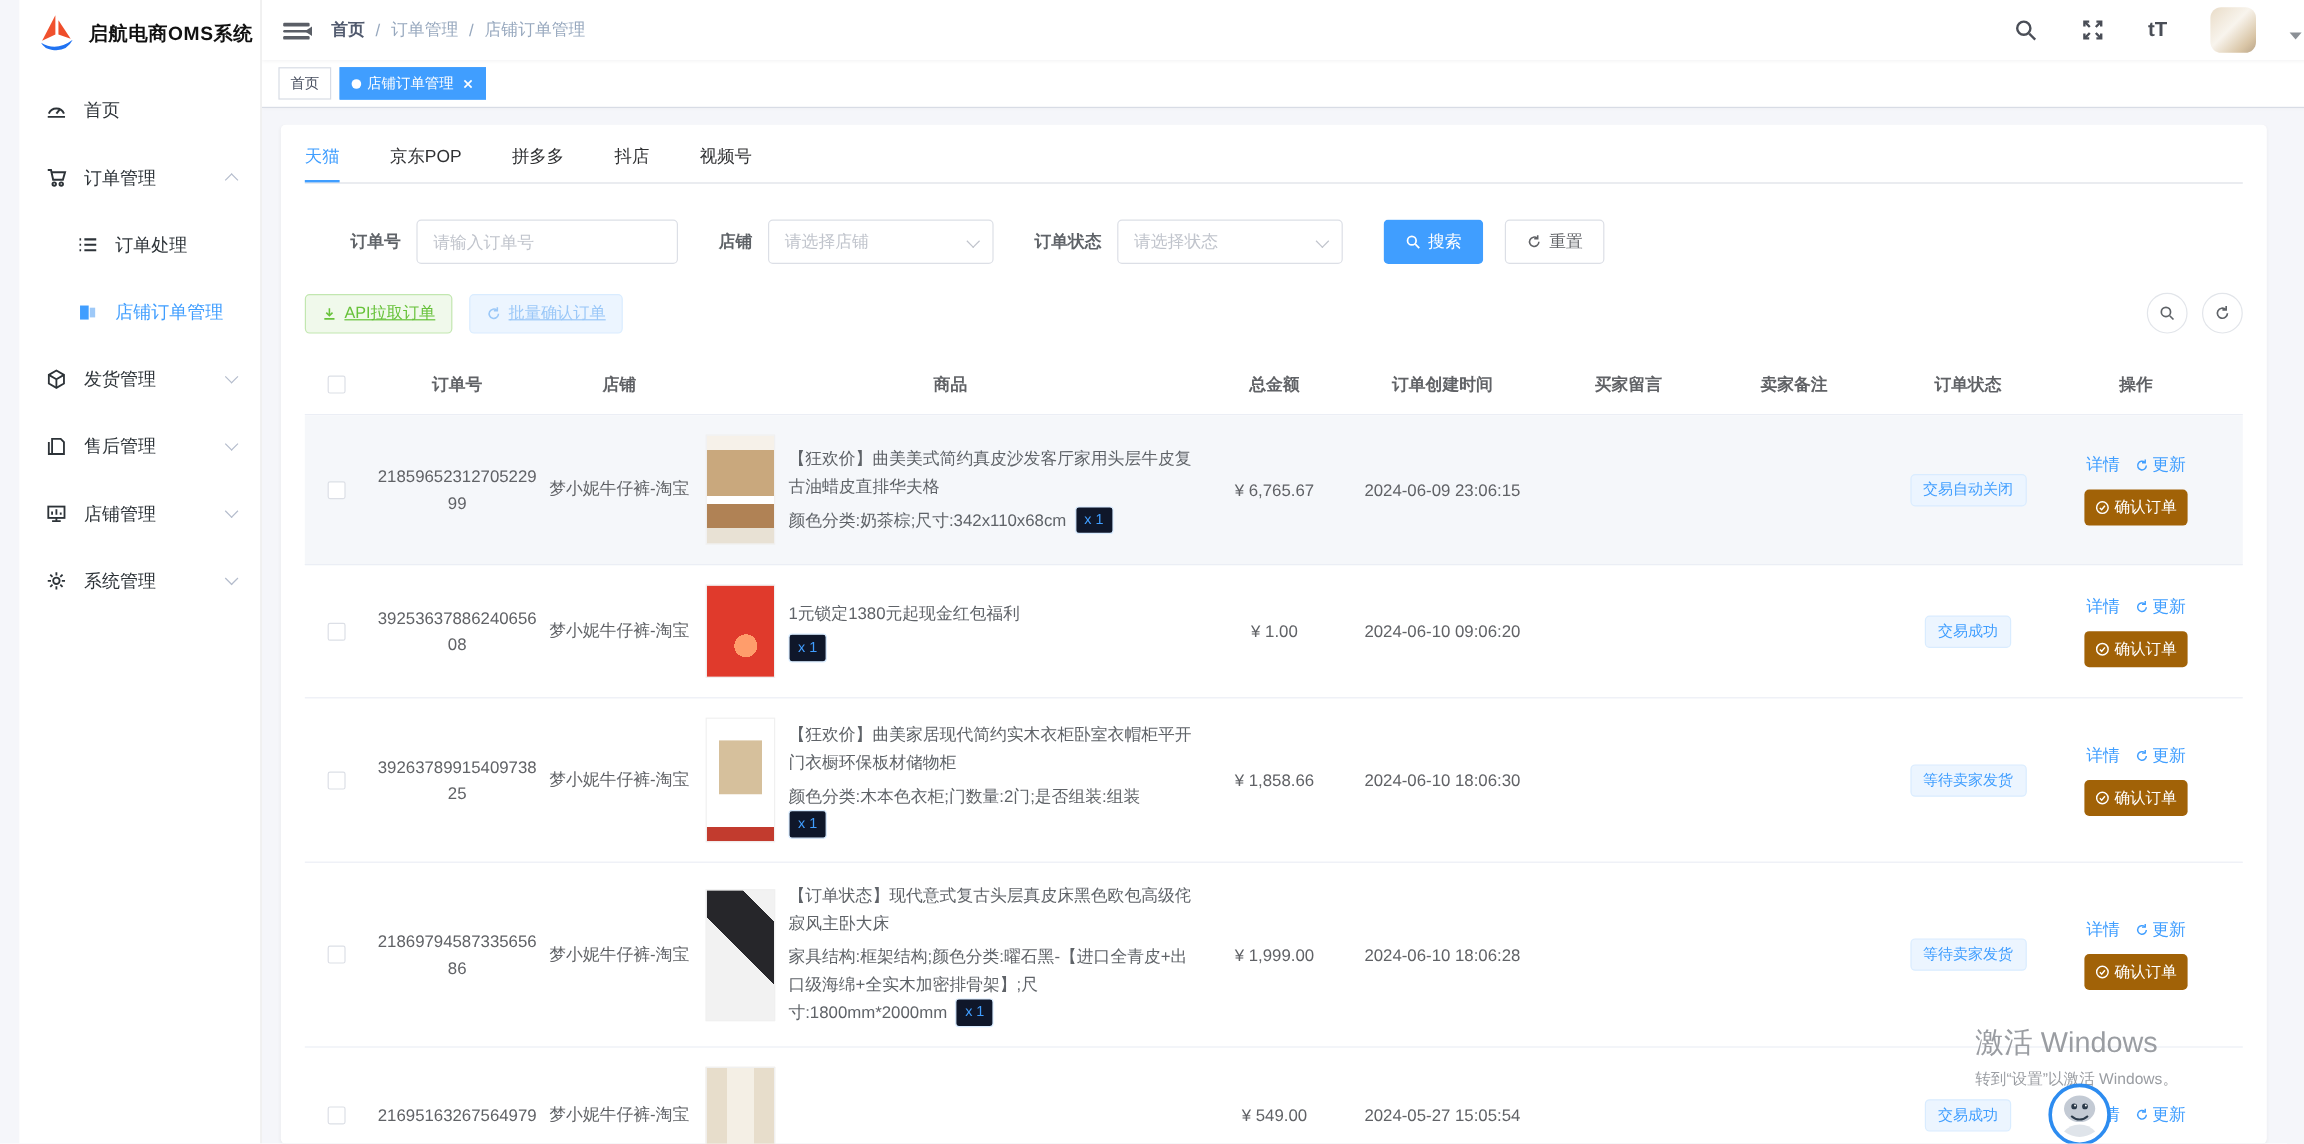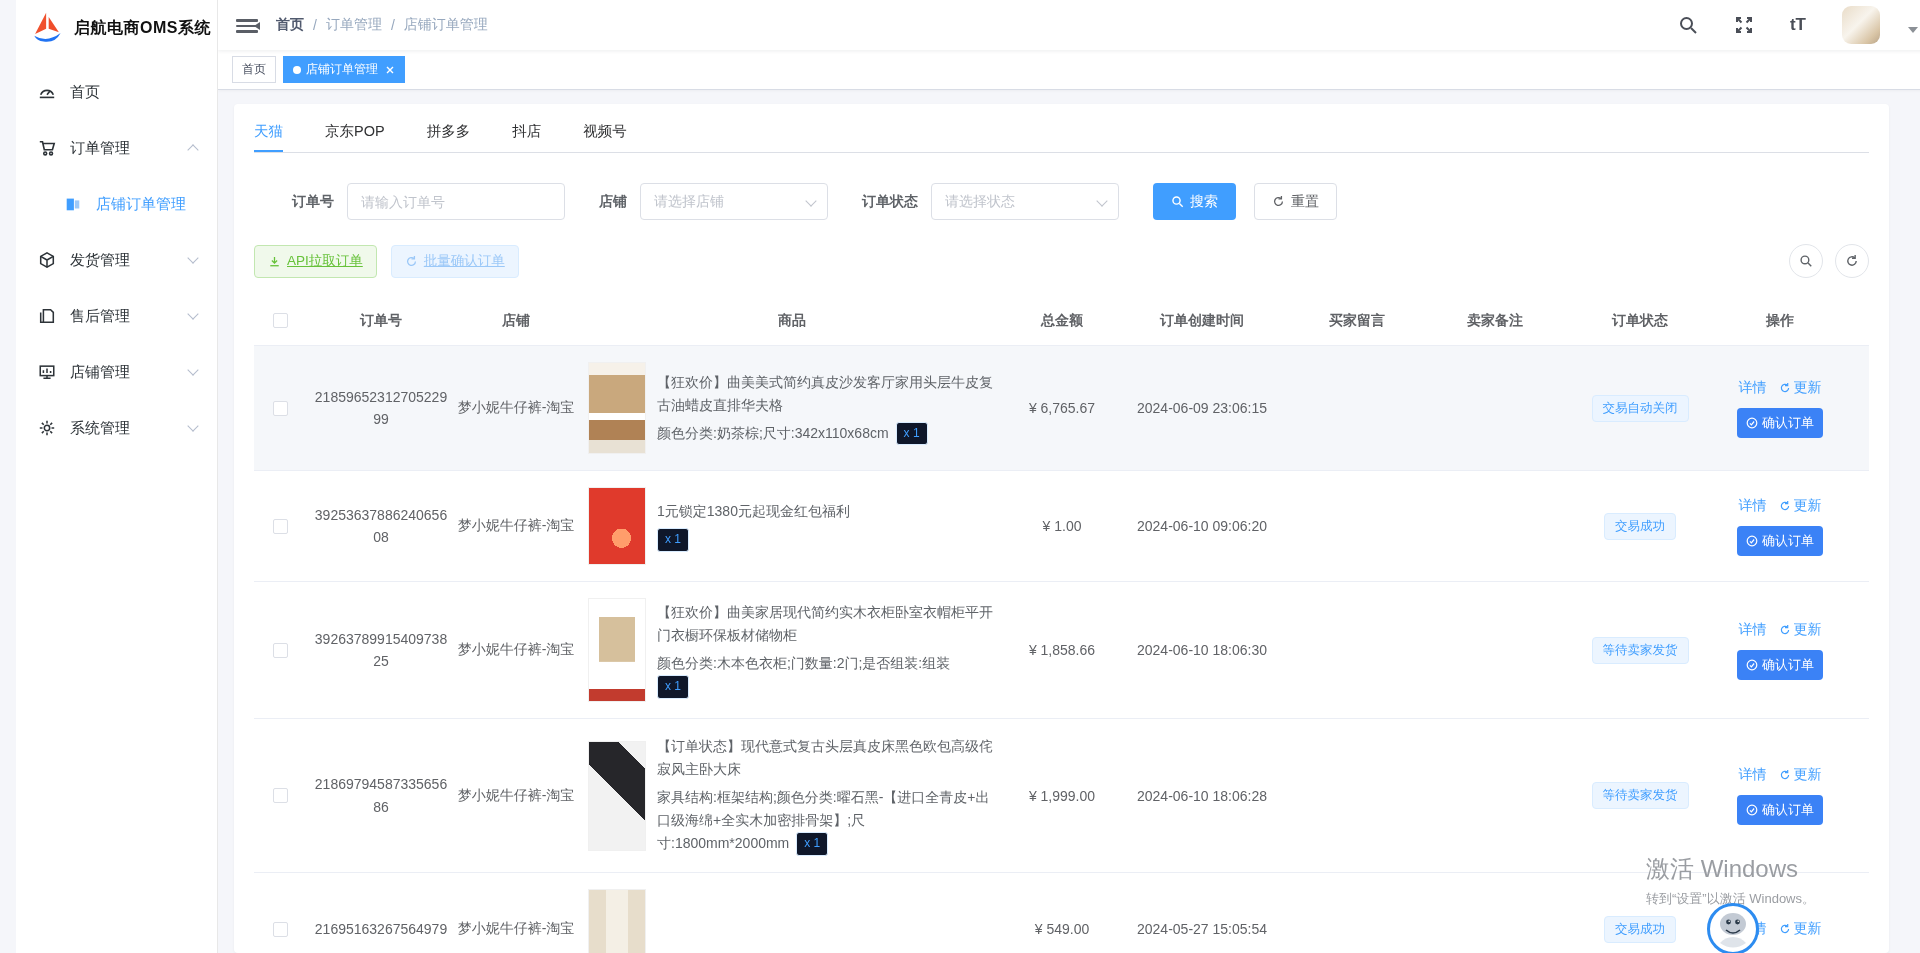--- a/index.html
+++ b/index.html
@@ -95,21 +95,21 @@
   .img-wardrobe { height:104px; background:linear-gradient(90deg,rgba(0,0,0,0) 0 18%,#d6c09c 18% 82%,rgba(0,0,0,0) 82%) 0 32%/100% 44% no-repeat,linear-gradient(0deg,#c23b2e 0 12%,rgba(0,0,0,0) 12%),#ffffff; }
   .img-bed { height:110px; background:linear-gradient(45deg,#f2f2f2 0 52%,#26262a 52% 84%,#f2f2f2 84%),#f2f2f2; }
   .img-nightstand { height:80px; background:linear-gradient(90deg,#e7ddcb 0 30%,#f4efe5 30% 70%,#e7ddcb 70%),#efe7da; }
   .prod-txt { flex:1; line-height:1.65; }
   .prod-title { color:#5f6368; }
   .prod-spec { margin-top:5px; color:#5f6368; }
   .qty-badge { display:inline-block; background:#0f172a; border:1px solid #d9ecff; color:#409eff; font-size:12px; padding:1px 7px; border-radius:3px; margin-left:7px; vertical-align:1px; }
   .status-badge { display:inline-block; background:#ecf5ff; border:1px solid #d9ecff; color:#409eff; font-size:12.5px; padding:4px 10px; border-radius:4px; white-space:nowrap; }
   .ops-line { display:flex; justify-content:center; align-items:center; gap:12px; color:#409eff; }
   .op-link { color:#409eff; cursor:pointer; display:inline-flex; align-items:center; gap:3px; white-space:nowrap; }
-  .btn-confirm { margin-top:11px; display:inline-flex; align-items:center; gap:4px; background:#3b82f6; color:#fff; border:none; font-size:13px; padding:6px 9px; border-radius:4px; cursor:pointer; white-space:nowrap; }
+  .btn-confirm { margin-top:11px; display:inline-flex; align-items:center; gap:4px; background:#a16207; color:#fff; border:none; font-size:13px; padding:6px 9px; border-radius:4px; cursor:pointer; white-space:nowrap; }
 
   
   .watermark { position:absolute; left:1630px; top:853px; z-index:30; color:#9a9da2; pointer-events:none; }
   .wm1 { font-size:24px; font-weight:300; }
   .wm2 { font-size:13px; margin-top:5px; color:#9a9da2; }
   .robot { position:absolute; left:1690px; top:902px; width:54px; height:54px; z-index:31; cursor:pointer; }
   .scroll-track { position:absolute; right:0; top:50px; bottom:0; width:10px; background:#fafafa; z-index:40; }
   .scroll-thumb { position:absolute; right:1px; top:232px; width:8px; height:575px; background:#c9c9c9; border-radius:4px; cursor:pointer; }
 </style>
 </head>
@@ -140,20 +140,29 @@
       <div class="menu-item">
         <span class="mi-icon">
           <svg viewBox="0 0 20 20" fill="none" stroke="currentColor" stroke-width="1.8">
               <path d="M2 3 h3 l2 9 h9 l2 -7 H6"></path>
               <circle cx="8" cy="16" r="1.6"></circle>
               <circle cx="14.5" cy="16" r="1.6"></circle>
             </svg>
         </span>
         <span>订单管理</span>
         <span class="chev up"></span>
+      </div>
+      <div class="menu-item sub">
+        <span class="mi-icon">
+          <svg viewBox="0 0 20 20" fill="none" stroke="currentColor" stroke-width="1.9">
+              <path d="M7 5 h11 M7 10 h11 M7 15 h11"></path>
+              <path d="M2.5 5 h1.5 M2.5 10 h1.5 M2.5 15 h1.5"></path>
+            </svg>
+        </span>
+        <span>订单处理</span>
       </div>
       <div class="menu-item sub active">
         <span class="mi-icon">
           <svg viewBox="0 0 20 20">
               <rect x="3" y="4" width="8" height="13" fill="#409eff"></rect>
               <rect x="12" y="6" width="5" height="9" fill="#9ec9f8"></rect>
             </svg>
         </span>
         <span>店铺订单管理</span>
       </div>

